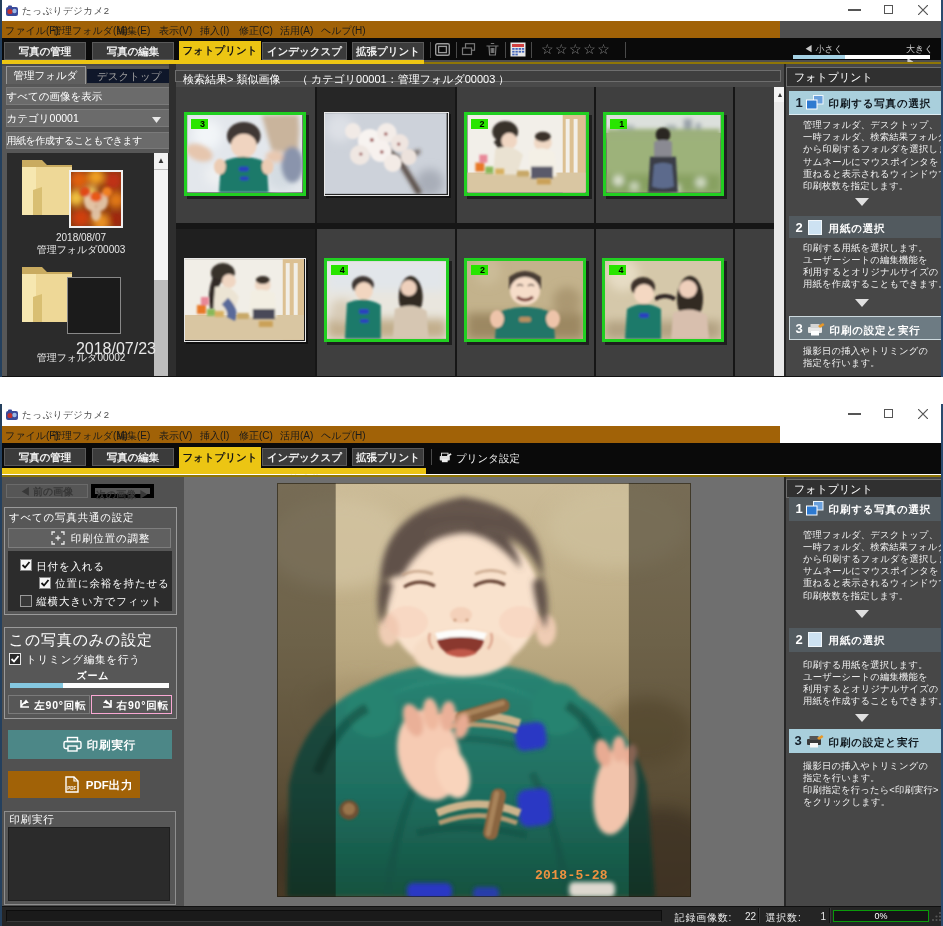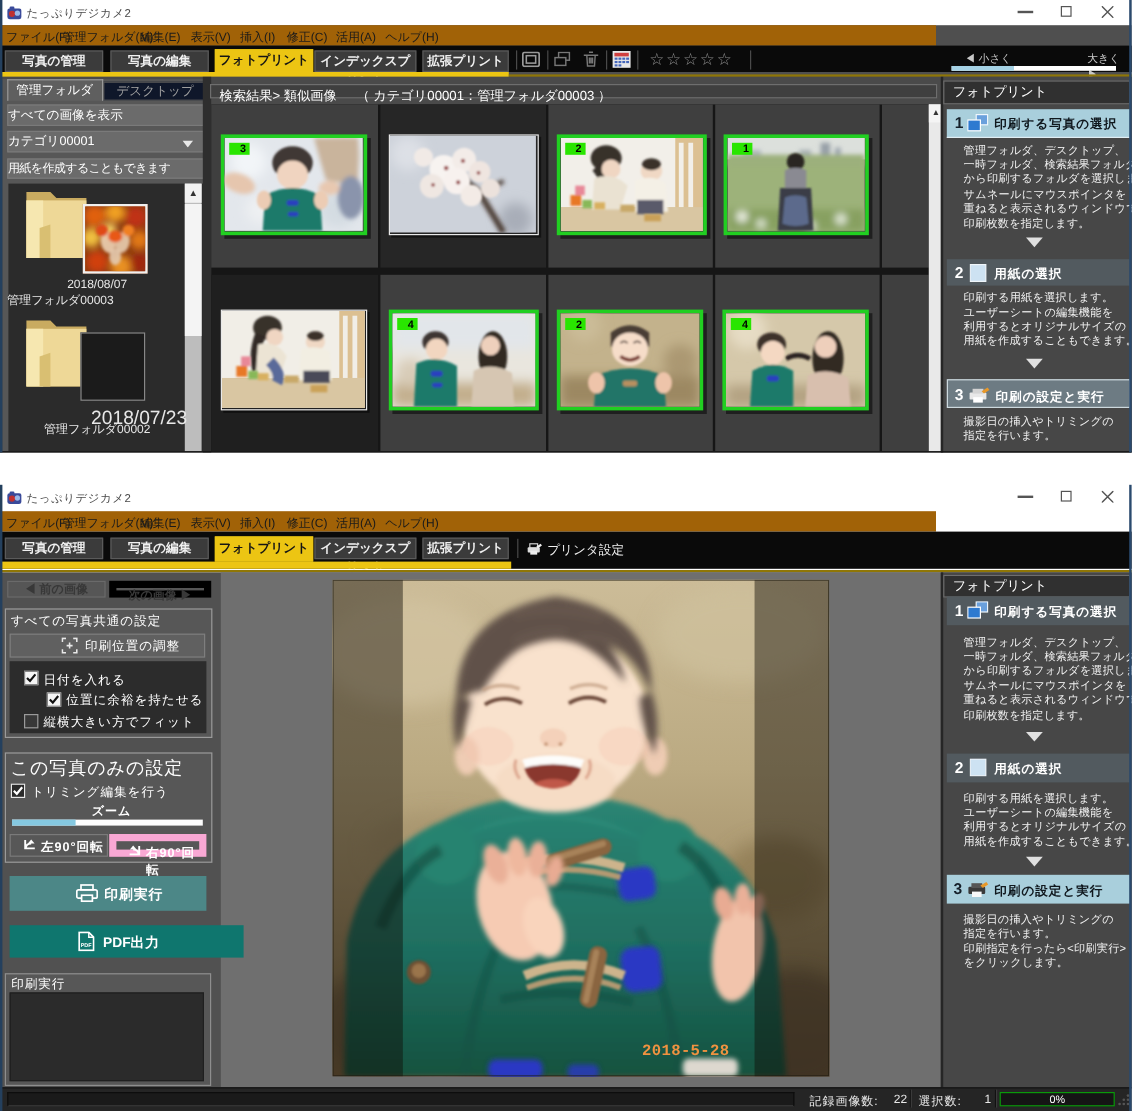--- a/index.html
+++ b/index.html
@@ -151,21 +151,21 @@
  <defs>
   <filter id="fb1" x="-50%" y="-50%" width="200%" height="200%">
           <feGaussianBlur stdDeviation="3"></feGaussianBlur>
         </filter>
   <filter id="fb2" x="-50%" y="-50%" width="200%" height="200%">
           <feGaussianBlur stdDeviation="1.5"></feGaussianBlur>
         </filter>
  </defs>
 </svg></div>
 <div class="ab" style="left:6px;top:232px;width:150px;text-align:center;color:#e8e8e8;font-size:10px">2018/08/07</div>
-<div class="ab" style="left:6px;top:243px;width:150px;text-align:left;color:#e8e8e8;font-size:10px">管理フォルダ00003</div>
+<div class="ab" style="left:6px;top:243px;width:150px;text-align:center;color:#e8e8e8;font-size:10px">管理フォルダ00003</div>
 
 <svg class="ab" style="left:20px;top:263px" width="54" height="62" viewBox="0 0 54 62">
  <path d="M2 4 h20 l5 5 h25 v50 h-50 z" fill="#c9ab60"></path>
  <rect x="2" y="11" width="50" height="48" fill="#eed897"></rect>
  <path d="M2 11 h14 v48 h-14 z" fill="#f6e7b0"></path>
  <path d="M13 34 l9 -3 v28 h-9 z" fill="#d9bf72"></path>
 </svg>
 <div class="ab" style="left:67px;top:277px;width:54px;height:57px;border:1px solid #888;background:#1b1b1b"></div>
 <div class="ab" style="left:6px;top:340px;width:150px;text-align:right;color:#e8e8e8;font-size:16px">2018/07/23</div>
 <div class="ab" style="left:6px;top:351px;width:150px;text-align:center;color:#e8e8e8;font-size:10px">管理フォルダ00002</div>
@@ -491,21 +491,21 @@
     </svg>
  <div class="ab" style="left:456px;top:9px;color:#f0f0f0;font-size:10.5px;font-weight:normal">プリンタ設定</div>
 </div>
 <div class="ab" style="left:0;top:467.9px;width:426px;height:6.6px;background:#ecc513"></div>
 <div class="ab" style="left:0;top:474.5px;width:943px;height:2.5px;background:#8f7606"></div>
 
 <div class="ab" style="left:0;top:477px;width:943px;height:428.5px;background:#515151"></div>
 <div class="ab" style="left:184px;top:477px;width:600px;height:428.5px;background:#6f6f6f"></div>
 
 <div class="ab" style="left:5.9px;top:483.5px;width:81.7px;height:14.5px;background:#565656;border:1px solid #6a6a6a;color:#383838;font-size:10px;font-weight:bold;text-align:center;line-height:13px">◀ 前の画像</div>
-<div class="ab" style="left:91px;top:483.5px;width:85px;height:14.5px;background:#565656;border:6px solid #000000;color:#383838;font-size:10px;font-weight:bold;text-align:center;line-height:13px">次の画像 ▶</div>
+<div class="ab" style="left:91px;top:483.5px;width:63px;height:14.5px;background:#565656;border:4px solid #000000;color:#383838;font-size:10px;font-weight:bold;text-align:center;line-height:13px">次の画像 ▶</div>
 <div class="ab" style="left:3.9px;top:507.4px;width:173.6px;height:107.8px;background:#575757;border:1px solid #9a9a9a"></div>
 <div class="ab jl" style="left:8.9px;top:510.5px;font-size:10.5px;color:#fff">すべての写真共通の設定</div>
 <div class="ab" style="left:7.8px;top:527.6px;width:162.9px;height:20px;background:#606060;border:1px solid #7e7e7e">
  <svg class="ab" style="left:42px;top:2.5px" width="14" height="14" viewBox="0 0 14 14">
       <g stroke="#e8e8e8" stroke-width="1.3" fill="none">
         <path d="M1 4 V1 H4 M10 1 H13 V4 M13 10 V13 H10 M4 13 H1 V10"></path>
         <path d="M7 4.5 V9.5 M4.5 7 H9.5"></path>
       </g>
     </svg>
  <span class="ab jl" style="left:62px;top:3px;font-size:10.5px;color:#fff">印刷位置の調整</span>
@@ -531,37 +531,37 @@
 <div class="ab" style="left:9.8px;top:682.7px;width:158.9px;height:5px;background:#fdfdfd"></div>
 <div class="ab" style="left:9.8px;top:682.7px;width:53px;height:5px;background:#85c8e0"></div>
 <div class="ab" style="left:8.2px;top:694.5px;width:81.7px;height:19.6px;background:#575757;border:1px solid #7a7a7a">
  <svg class="ab" style="left:9px;top:3px" width="13" height="13" viewBox="0 0 13 13">
       <path d="M3 1 V8 H11" stroke="#fff" stroke-width="1.6" fill="none"></path>
       <path d="M8 4 Q3.5 4 3.5 8" stroke="#fff" stroke-width="1.6" fill="none"></path>
       <path d="M8 1.2 L11.5 4 L8 6.8 Z" fill="#fff" transform="rotate(-90 8 4)"></path>
     </svg>
  <span class="ab jl" style="left:25px;top:3.5px;font-size:10.5px;color:#fff;font-weight:bold">左90°回転</span>
 </div>
-<div class="ab" style="left:90.6px;top:694.5px;width:81.1px;height:19.6px;background:#575757;border:6px solid #f9a8d4">
+<div class="ab" style="left:90.6px;top:694.5px;width:81.1px;height:19.6px;background:#575757;border:1px solid #f9a8d4">
  <svg class="ab" style="left:9px;top:3px" width="13" height="13" viewBox="0 0 13 13">
       <path d="M10 1 V8 H2" stroke="#fff" stroke-width="1.6" fill="none"></path>
       <path d="M5 4 Q9.5 4 9.5 8" stroke="#fff" stroke-width="1.6" fill="none"></path>
       <path d="M5 1.2 L1.5 4 L5 6.8 Z" fill="#fff" transform="rotate(90 5 4)"></path>
     </svg>
  <span class="ab jl" style="left:25px;top:3.5px;font-size:10.5px;color:#fff;font-weight:bold">右90°回転</span>
 </div>
 <div class="ab" style="left:7.8px;top:730px;width:164.5px;height:29px;background:#4c8787">
  <svg class="ab" style="left:55px;top:6px" width="19" height="16" viewBox="0 0 19 16">
       <rect x="1" y="5.5" width="17" height="7" rx="1.5" fill="none" stroke="#fff" stroke-width="1.4"></rect>
       <rect x="4.5" y="1.5" width="10" height="4" fill="none" stroke="#fff" stroke-width="1.4"></rect>
       <rect x="5" y="10" width="9" height="5" fill="#4c8787" stroke="#fff" stroke-width="1.4"></rect>
     </svg>
  <span class="ab jl" style="left:79px;top:8px;font-size:11.5px;color:#fff;font-weight:bold">印刷実行</span>
 </div>
-<div class="ab" style="left:7.8px;top:770.7px;width:195px;height:27.6px;background:#0f766e">
+<div class="ab" style="left:7.8px;top:770.7px;width:132px;height:27.6px;background:#a16207">
  <svg class="ab" style="left:57px;top:5px" width="14" height="17" viewBox="0 0 14 17">
       <path d="M1 1 H9 L13 5 V16 H1 Z" fill="none" stroke="#fff" stroke-width="1.4"></path>
       <path d="M9 1 V5 H13" fill="none" stroke="#fff" stroke-width="1.2"></path>
       <text x="2.2" y="13.5" font-size="4.5" fill="#fff" font-family="Liberation Sans" font-weight="bold">PDF</text>
     </svg>
  <span class="ab" style="left:78px;top:7px;font-size:11.5px;color:#fff;font-weight:bold">PDF<span class="jl">出力</span></span>
 </div>
 <div class="ab" style="left:4px;top:810.7px;width:171.7px;height:94.3px;background:#575757;border:1px solid #8e8e8e"></div>
 <div class="ab jl" style="left:9.3px;top:813px;font-size:10.5px;color:#fff">印刷実行</div>
 <div class="ab" style="left:8.4px;top:827.2px;width:161.7px;height:73.4px;background:#2b2b2b;border:1px solid #1f1f1f"></div>

